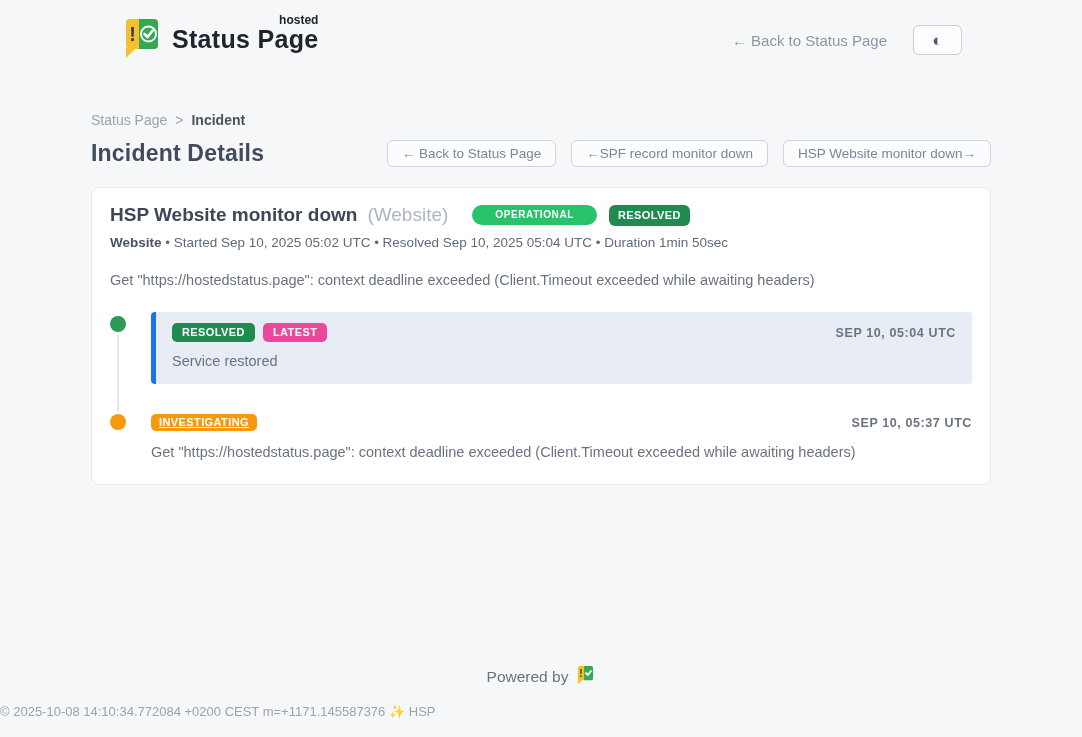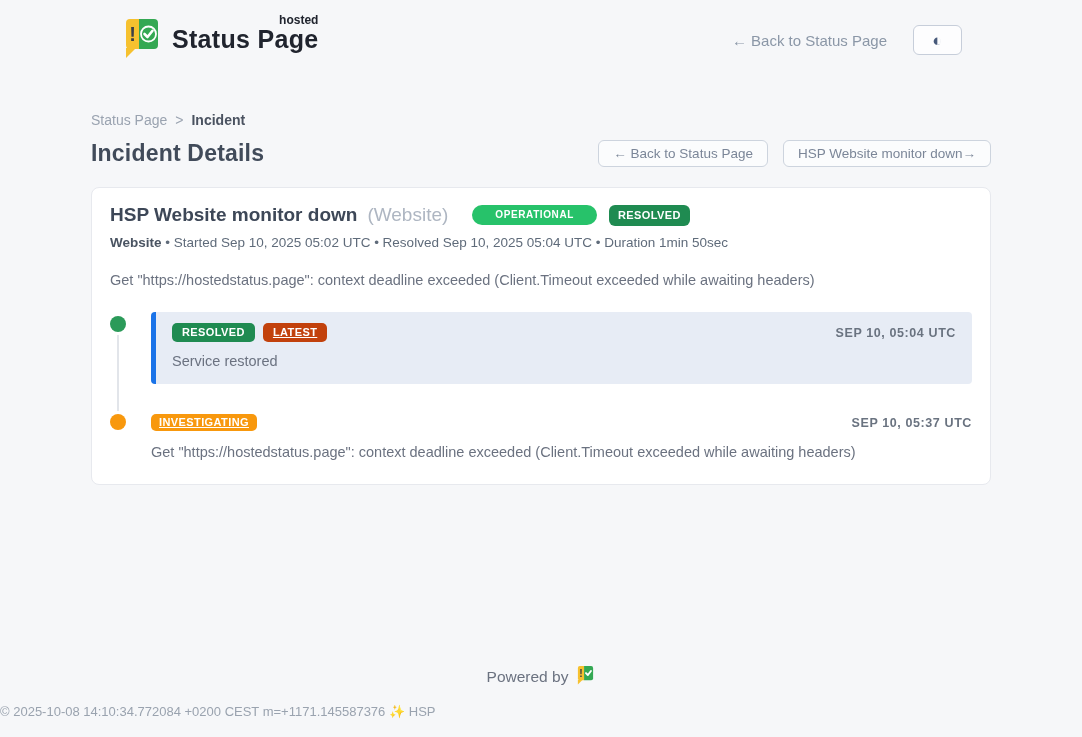--- a/index.html
+++ b/index.html
@@ -75,21 +75,21 @@
   .tl-dot.green { background:#2b9a59; }
   .tl-dot.orange { background:#f8980d; top:0; }
   .tl-panel {
     background:#e7ecf5; border-left:5px solid #1a73e8; border-radius:4px;
     padding:11px 16px 15px 16px;
   }
   .tl-head { display:flex; align-items:center; }
   .tl-badge { border-radius:5px; font-size:11px; padding:4px 10px; letter-spacing:0.4px; }
   .tl-badge + .tl-badge { margin-left:8px; }
   .tl-badge.green { background:#1f8b51; }
-  .tl-badge.blue { background:#c2410c;text-decoration:underline; }
+  .tl-badge.blue { background:#ec4899; }
   .tl-badge.orange { background:#f8980d; padding:3px 8px;text-decoration:underline; }
   .tl-time { margin-left:auto; font-size:12.5px; font-weight:600; color:#6a7380; letter-spacing:0.6px; }
   .tl-msg { margin-top:11px; font-size:14.5px; color:#6b7280; }
   .tl-item.plain .tl-msg { margin-top:13px; }
 
   
   .footer { margin-top:180px; text-align:left; }
   .powered { display:flex; justify-content:center; align-items:center; gap:8px;
              font-size:15.5px; color:#6b7280; }
   .copyright { margin-top:15px; font-size:13px; color:#9aa3af; }
@@ -128,20 +128,21 @@
   <nav class="breadcrumb">
     <span class="crumb-root">Status Page</span>
     <span>&gt;</span>
     <span class="crumb-current">Incident</span>
   </nav>
 
   <div class="title-row">
     <h1 class="page-title">Incident Details</h1>
     <div class="nav-buttons">
       <button class="nav-btn">← Back to Status Page</button>
+      <button class="nav-btn">←SPF record monitor down</button>
       <button class="nav-btn">HSP Website monitor down→</button>
     </div>
   </div>
 
   <section class="card">
     <div class="card-head">
       <span class="incident-title">HSP Website monitor down</span>
       <span class="incident-monitor">(Website)</span>
       <span class="badge badge-operational">OPERATIONAL</span>
       <span class="badge badge-resolved-hdr">RESOLVED</span>

